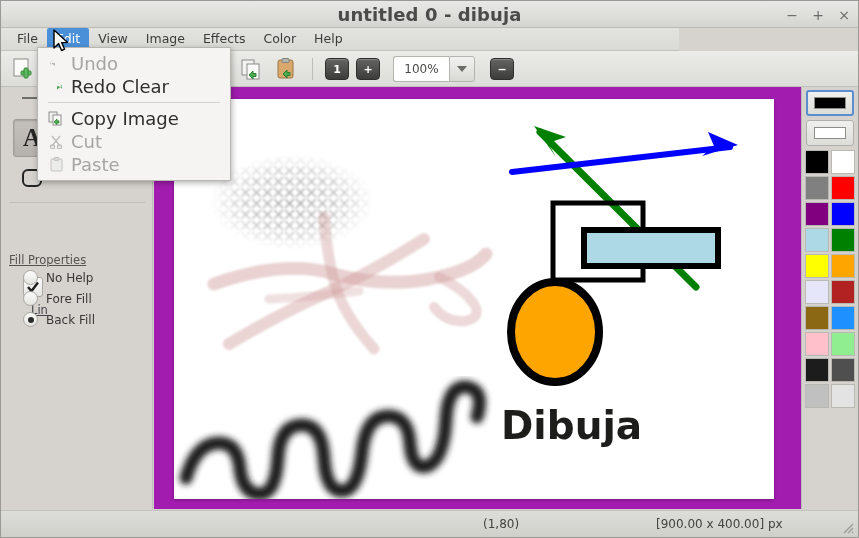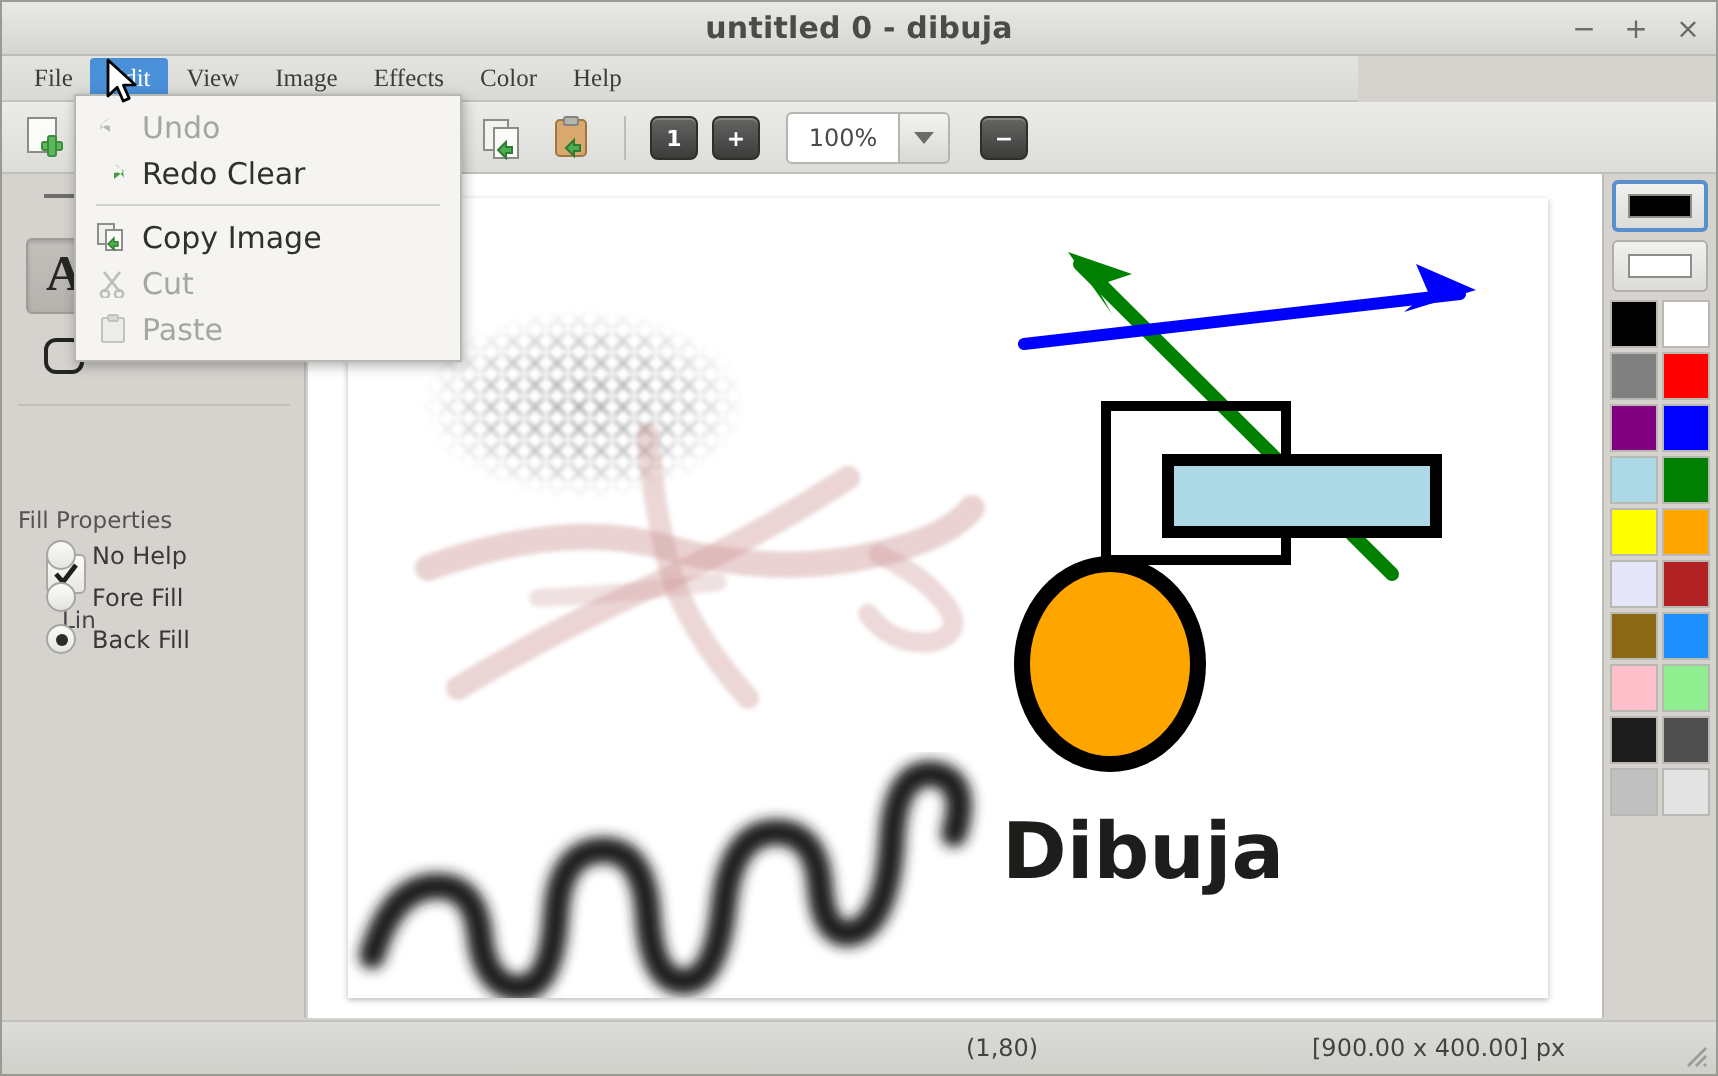--- a/index.html
+++ b/index.html
@@ -17,34 +17,34 @@
   }
 
   
   #titlebar {
     position: absolute; left: 0; top: 0; width: 857px; height: 27px;
     background: linear-gradient(to bottom, #e8e8e6 0%, #dededa 55%, #d4d4d0 100%);
     border-bottom: 1px solid #bcbcb7;
     display: flex; align-items: center; justify-content: center;
   }
   #title-text {
-    font-size: 15px; font-weight: bold; color: #4b4b49;
+    font-size: 18px; font-weight: bold; color: #4b4b49;
     letter-spacing: .1px;
   }
   .wbtns { position: absolute; right: 8px; top: 0; height: 27px;
            display: flex; align-items: center; gap: 14px; }
   .wbtn { font-size: 14px; color: #6a6a68; line-height: 1; cursor: default;
           width: 12px; text-align: center; }
 
   
   #menubar {
     position: absolute; left: 0; top: 27px; width: 678px; height: 23px;
     background: linear-gradient(to bottom,#e3e3e0,#d9d9d5);
     border-bottom: 1px solid #c3c3be;
-    display: flex; align-items: flex-end; padding-left: 7px; font-family: Liberation Serif, serif;
+    display: flex; align-items: flex-start; padding-left: 7px;
   }
   .menu-item {
     font-size: 12.5px; color: #3c3c3a; padding: 3px 9px; border-radius: 2px;
     cursor: default;
   }
   .menu-item.active { background: #4a90d9; color: #fff; }
 
   
   #toolbar {
     position: absolute; left: 0; top: 50px; width: 857px; height: 36px;
@@ -97,35 +97,35 @@
   .panel-sep { position: absolute; left: 8px; width: 136px; height: 1px;
                background: #c2bfbb; }
   .chk-row { position: absolute; left: 22px; top: 190px;
              display: flex; align-items: center; gap: 6px; }
   .checkbox {
     width: 20px; height: 20px; border-radius: 3px;
     background: linear-gradient(to bottom,#fcfcfc,#e6e6e2);
     border: 1px solid #a9a9a4;
     display: flex; align-items: center; justify-content: center;
   }
-  .sec-label { position: absolute; font-size: 11.5px; color: #55524f; }
+  .sec-label { position: absolute; font-size: 11.5px; color: #55524f; text-decoration: underline; }
   .radio-row { position: absolute; display: flex; align-items: center; gap: 8px; }
   .radio {
     width: 15px; height: 15px; border-radius: 50%;
     background: linear-gradient(to bottom,#fbfbfa,#e4e4e0);
     border: 1px solid #a6a6a1;
     display: flex; align-items: center; justify-content: center;
   }
   .radio .dot { width: 6px; height: 6px; border-radius: 50%; background: #2b2b2a; }
   .radio-label { font-size: 12px; color: #393836; }
 
   
   #canvasarea {
     position: absolute; left: 153px; top: 86px; right: 57px; bottom: 28px;
-    background: #ffffff; overflow: hidden;
+    background: #a21caf; overflow: hidden;
   }
   #canvas {
     position: absolute; left: 20px; top: 12px; width: 600px; height: 400px;
     background: #fff; box-shadow: 0 1px 3px rgba(0,0,0,.28);
   }
 
   
   #palette {
     position: absolute; right: 0; top: 86px; width: 57px; bottom: 28px;
     background: #d6d3cf; border-left: 1px solid #bdbdb8;
@@ -157,21 +157,21 @@
   .grip { position: absolute; right: 4px; bottom: 3px; width: 14px; height: 14px; }
 
   
   #dropdown {
     position: absolute; left: 36px; top: 46px; width: 194px;
     background: #f5f4f2; border: 1px solid #b8b8b3;
     box-shadow: 1px 2px 6px rgba(0,0,0,.3);
     padding: 4px 0; z-index: 50;
   }
   .mi { display: flex; align-items: center; height: 23px; padding: 0 8px;
-        font-size: 15px; color: #2f2f2d; cursor: default; }
+        font-size: 18px; color: #2f2f2d; cursor: default; }
   .mi.disabled { color: #a5a5a1; }
   .mi .ic { width: 20px; height: 16px; display: flex; align-items: center;
             justify-content: center; margin-right: 5px; flex: none; }
   .mi-sep { height: 1px; background: #d2d2cd; margin: 4px 10px; }
 
   
   #cursor { position: absolute; left: 52px; top: 28px; z-index: 90; }
 </style>
 </head>
 <body>

